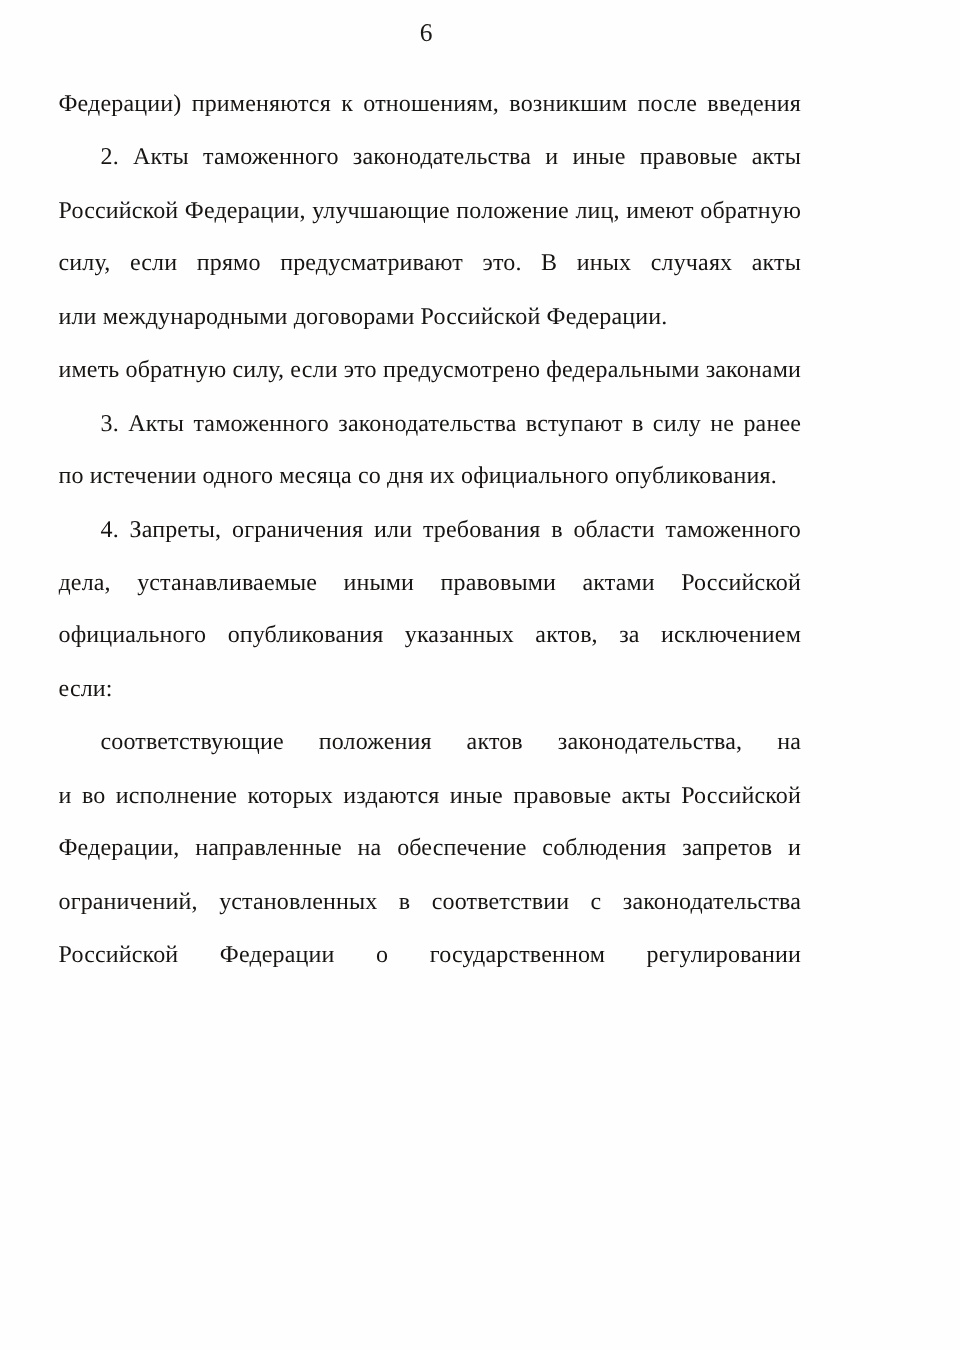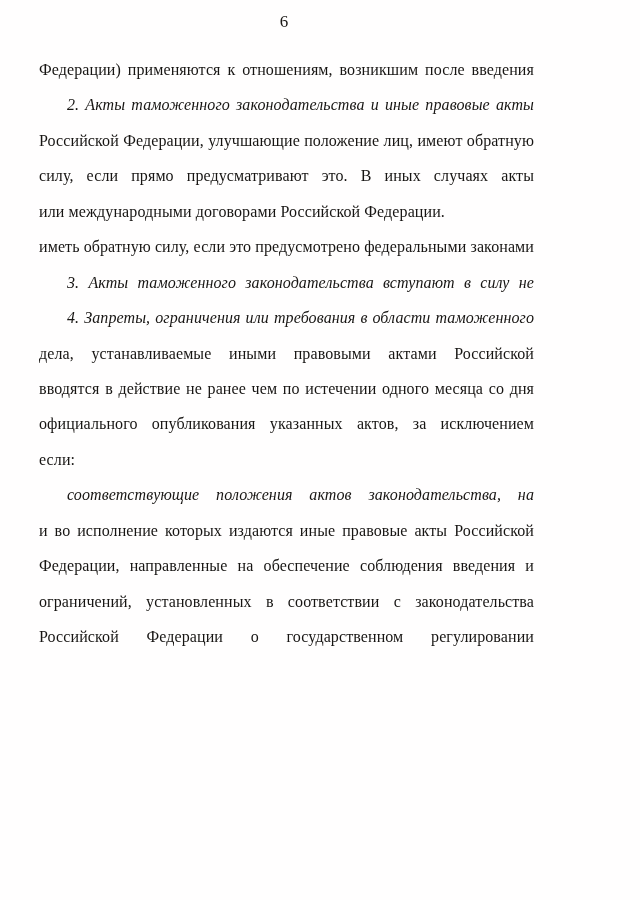--- a/index.html
+++ b/index.html
@@ -37,43 +37,42 @@
   }
   .line {
     height: 35.45px;
     overflow: hidden;
     text-align: justify;
     text-align-last: justify;
     white-space: normal;
   }
   .line.indent {
     text-indent: 28px;
-    font-style: italic;
   }
   .line.para-last {
     text-align-last: left;
   }
 </style>
 </head>
 <body>
 
 <div class="page">
   <div class="page-number">6</div>
   <div class="text-block">
       <div class="line">Федерации) применяются к отношениям, возникшим после введения их в</div>
       <div class="line indent">2. Акты таможенного законодательства и иные правовые акты</div>
       <div class="line">Российской Федерации, улучшающие положение лиц, имеют обратную</div>
       <div class="line">силу, если прямо предусматривают это. В иных случаях акты таможенного</div>
       <div class="line para-last">или международными договорами Российской Федерации.</div>
       <div class="line">иметь обратную силу, если это предусмотрено федеральными законами</div>
       <div class="line indent">3. Акты таможенного законодательства вступают в силу не ранее чем</div>
+      <div class="line para-last">по истечении одного месяца со дня их официального опубликования.</div>
       <div class="line indent">4. Запреты, ограничения или требования в области таможенного</div>
       <div class="line">дела, устанавливаемые иными правовыми актами Российской Федерации,</div>
-      <div class="line">вводятся в действие не ранее чем по истечении одного месяца со дня</div>
       <div class="line">официального опубликования указанных актов, за исключением случаев,</div>
       <div class="line para-last">если:</div>
       <div class="line indent">соответствующие положения актов законодательства, на основании</div>
       <div class="line">и во исполнение которых издаются иные правовые акты Российской</div>
-      <div class="line">Федерации, направленные на обеспечение соблюдения введения и</div>
+      <div class="line">Федерации, направленные на обеспечение соблюдения запретов и</div>
       <div class="line">ограничений, установленных в соответствии с законодательства</div>
       <div class="line">Российской Федерации о государственном регулировании внешнеторговой</div>
     </div>
 </div>
 
 </body></html>

